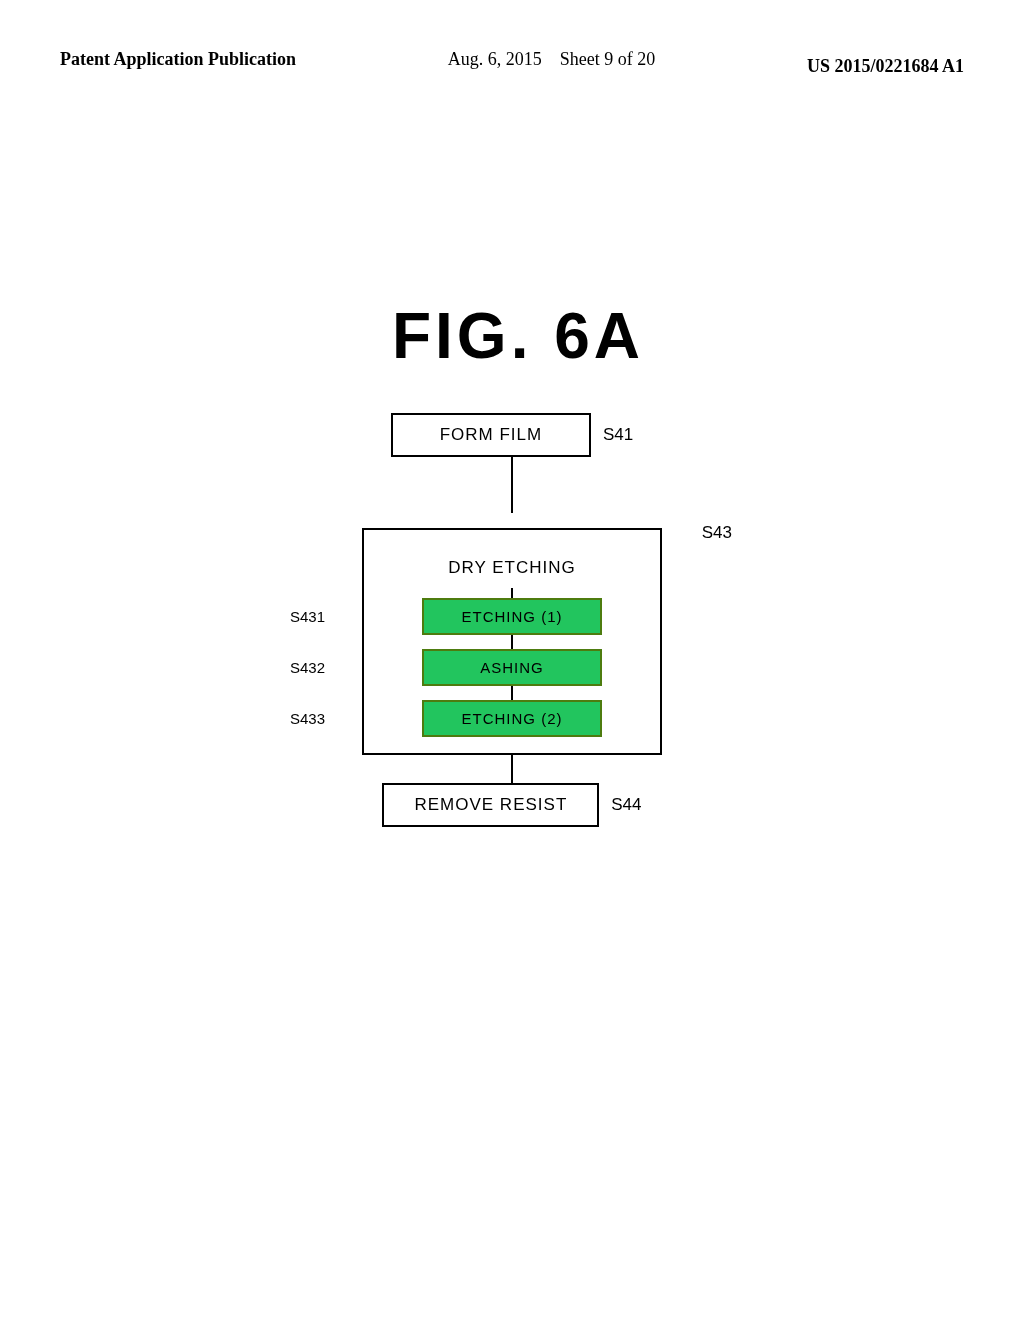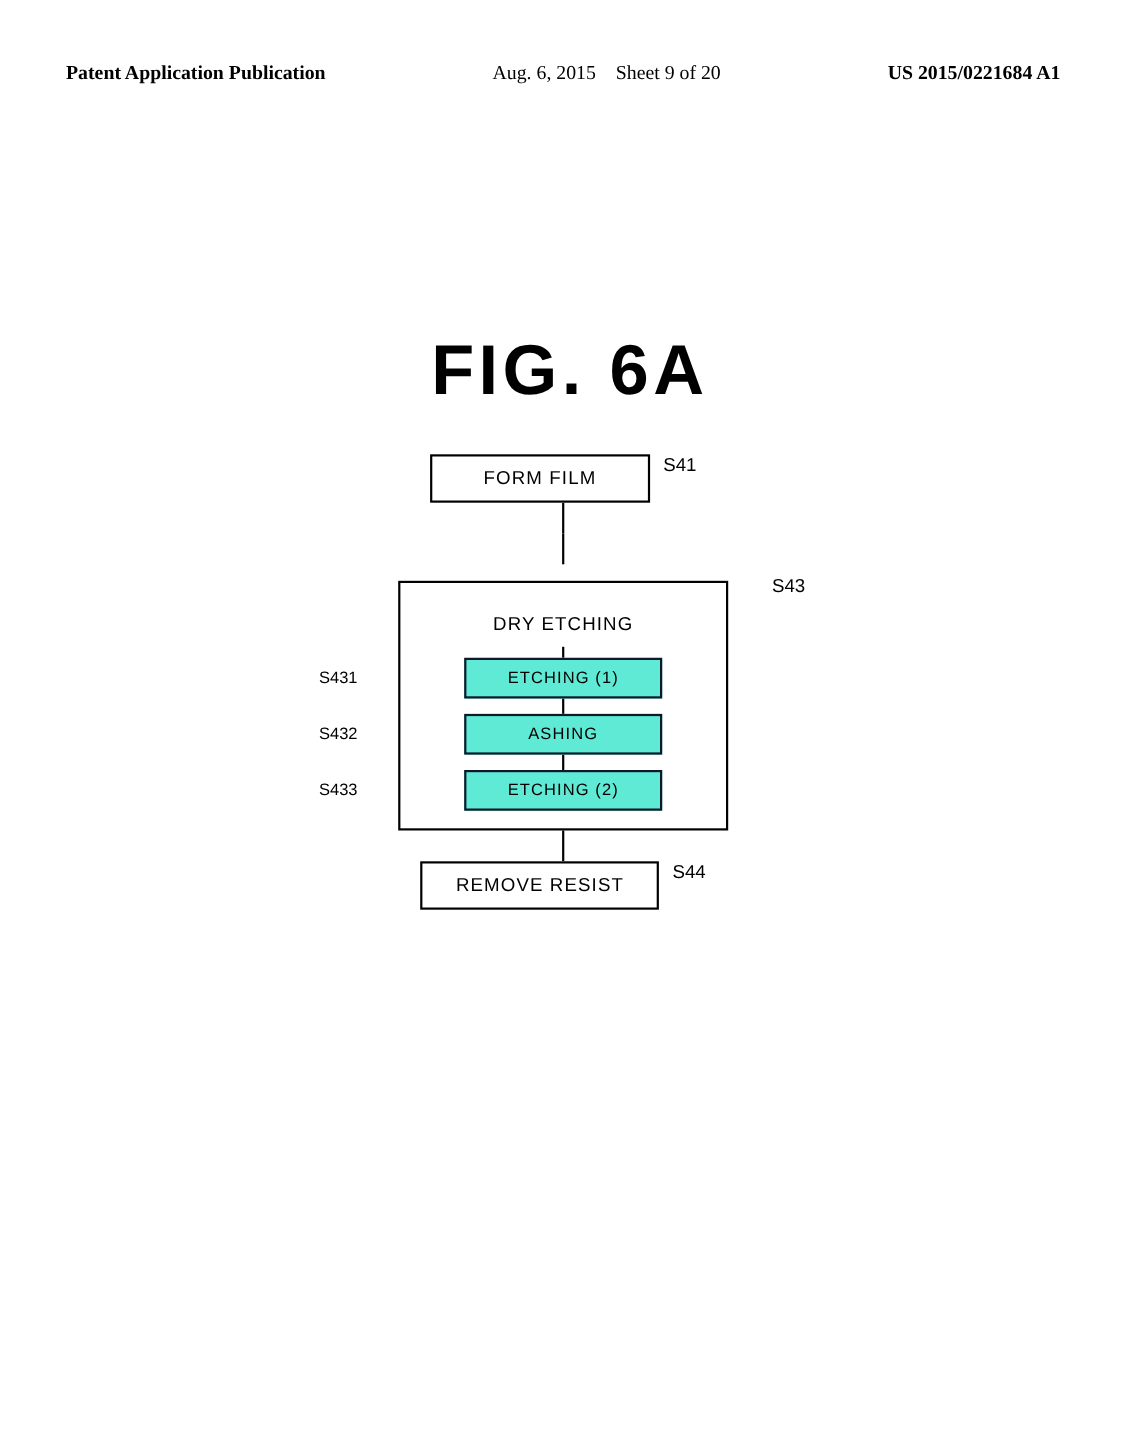--- a/index.html
+++ b/index.html
@@ -8,21 +8,21 @@
       height: 1320px;
       background: #fff;
       font-family: 'Times New Roman', Times, serif;
       position: relative;
       overflow: hidden;
     }
 
     .header {
       display: flex;
       justify-content: space-between;
-      align-items: flex-end;
+      align-items: center;
       padding: 40px 60px 0 60px;
       border-bottom: none;
     }
 
     .header-left {
       font-size: 18px;
       font-weight: bold;
       line-height: 1.4;
       max-width: 380px;
     }
@@ -54,20 +54,21 @@
 
     .flowchart-container {
       display: flex;
       flex-direction: column;
       align-items: center;
       margin-top: 10px;
     }
 
     .flow-step {
       display: flex;
+      align-items: center;
       position: relative;
     }
 
     .flow-box {
       border: 2px solid #000;
       padding: 10px 30px;
       font-size: 17px;
       font-family: Arial, sans-serif;
       letter-spacing: 1px;
       text-align: center;
@@ -101,28 +102,28 @@
 
     .sub-step-label {
       font-size: 15px;
       font-family: Arial, sans-serif;
       position: absolute;
       left: -90px;
       white-space: nowrap;
     }
 
     .sub-box {
-      border: 2px solid #0f172a;
+      border: 2px solid #4d7c0f;
       padding: 8px 16px;
       font-size: 15px;
       font-family: Arial, sans-serif;
       letter-spacing: 1px;
       text-align: center;
       width: 180px;
-      background: #5eead4;
+      background: #22c55e;
     }
 
     .group-wrapper {
       display: flex;
       align-items: center;
       position: relative;
     }
 
     .s43-label {
       font-size: 17px;

